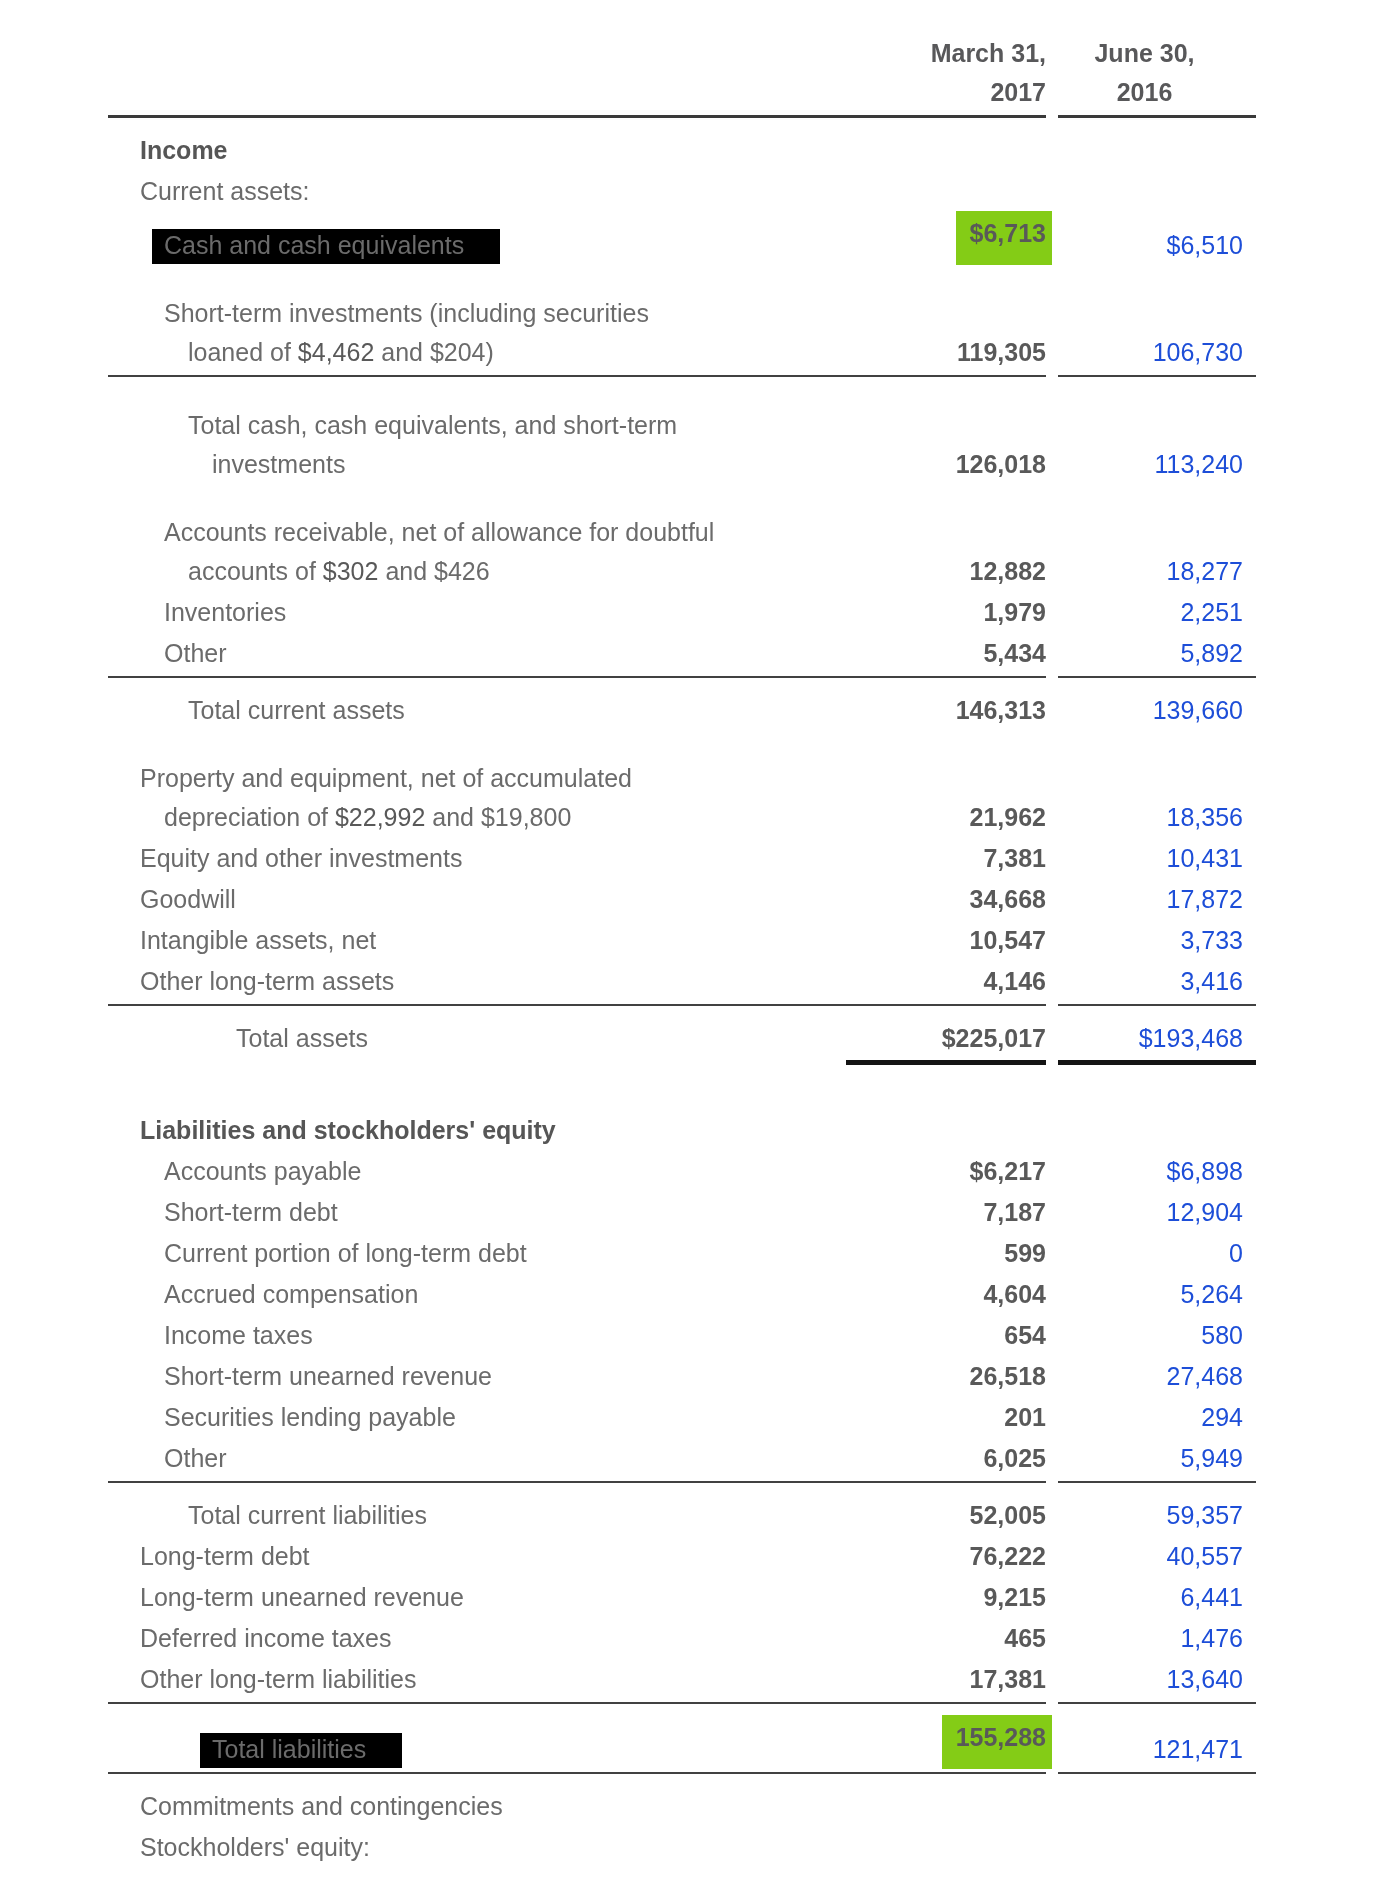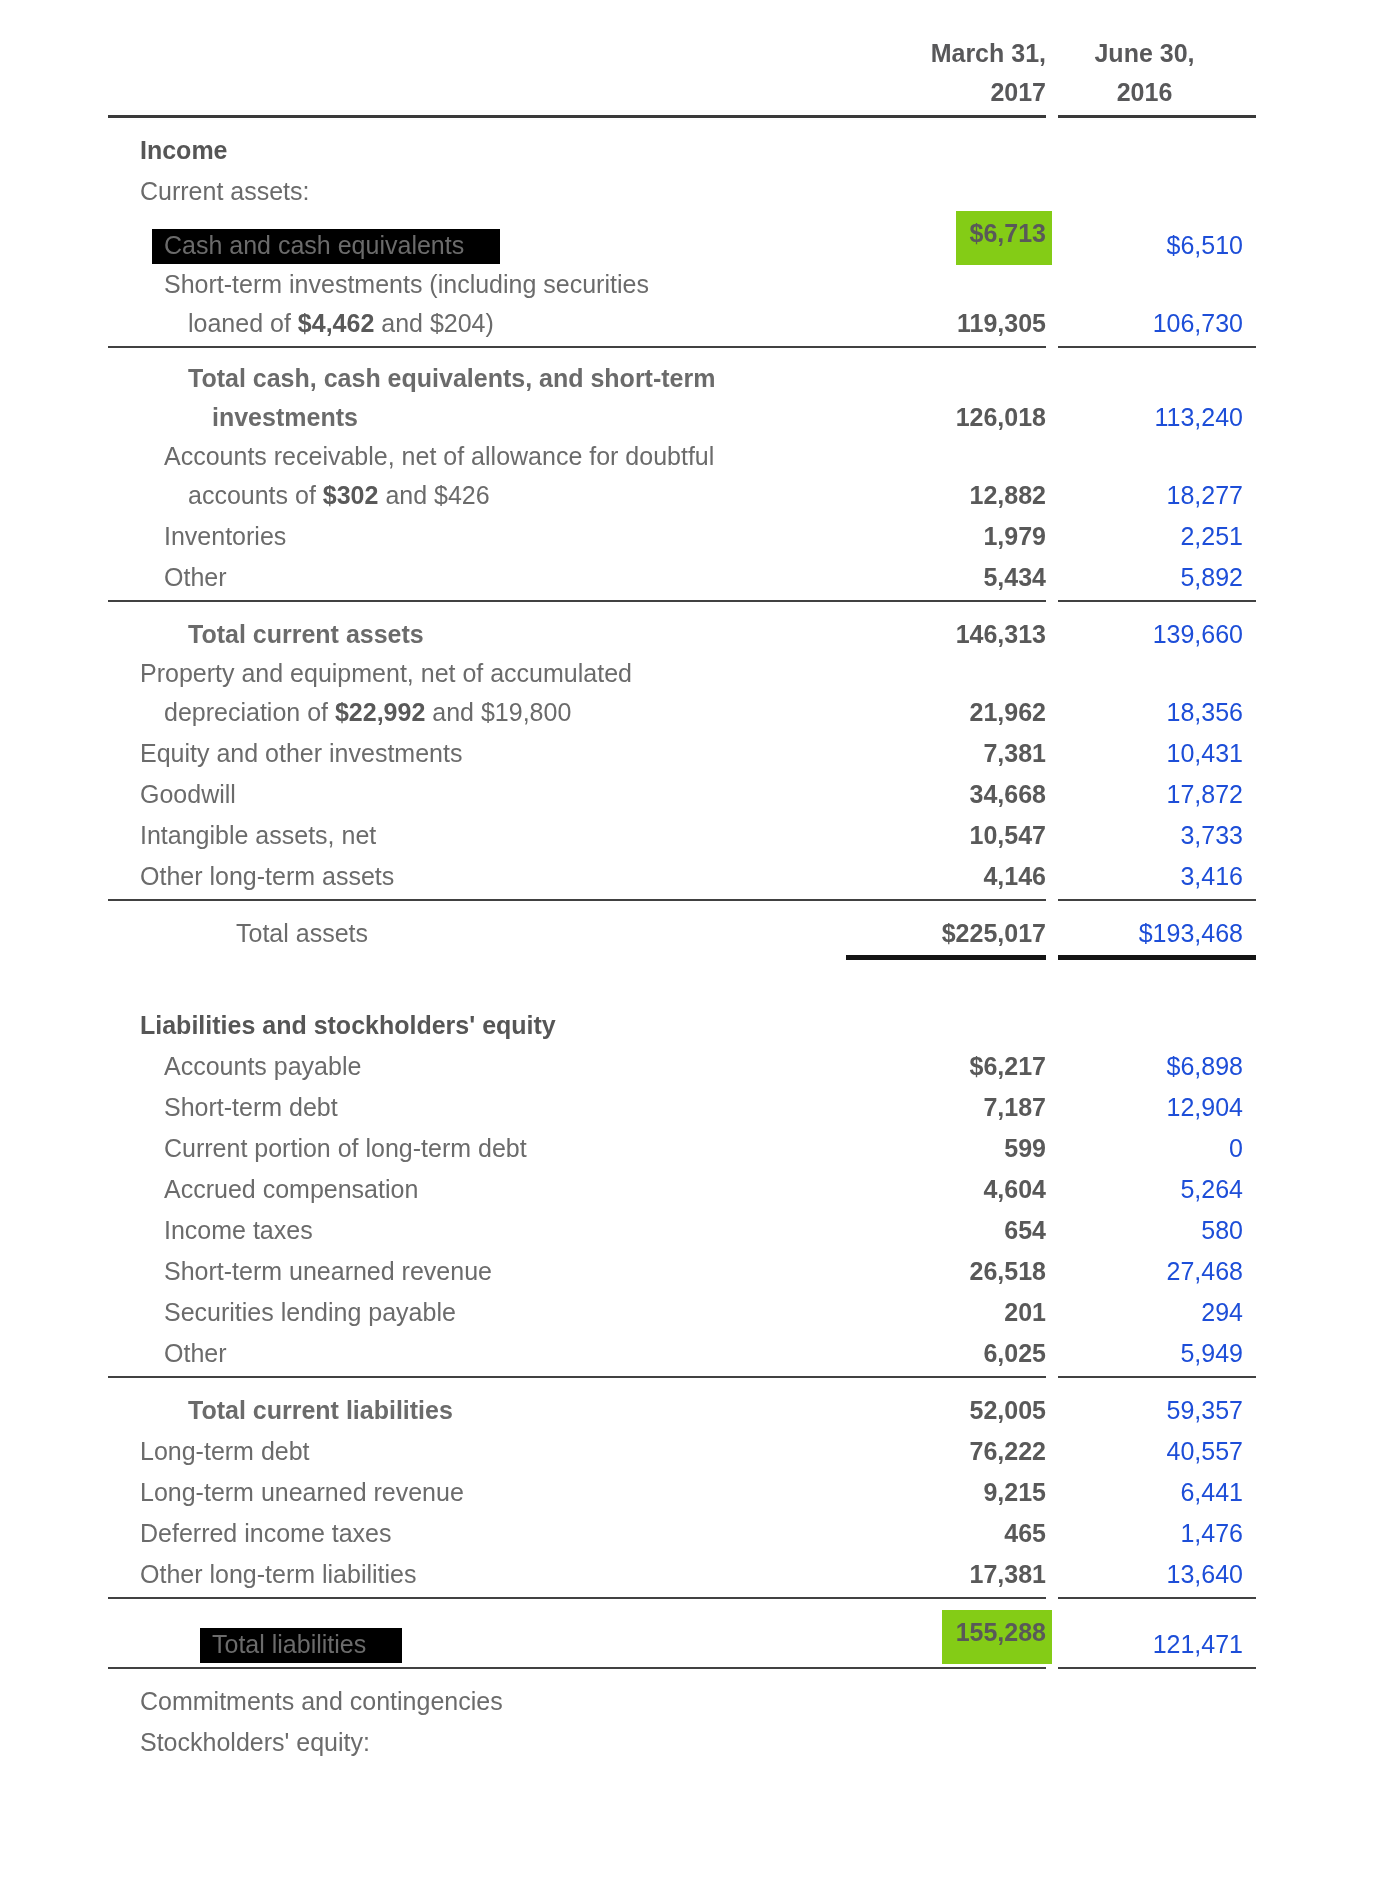--- a/index.html
+++ b/index.html
@@ -3,30 +3,30 @@
 <meta charset="utf-8">
 <style>
   html,body{margin:0;padding:0;background:#ffffff;}
   body{width:1400px;height:1878px;overflow:hidden;
        font-family:"Liberation Sans","DejaVu Sans",sans-serif;}
   .sheet{margin-left:108px;width:1148px;padding-top:34px;font-size:25px;color:#6a6a6a;}
 
   
   .row{display:grid;grid-template-columns:738px 200px 210px;align-items:end;
        min-height:41px;line-height:40px;}
-  .row.two{line-height:39px;}
+  .row.two{line-height:39px;margin-top:29px;}
 
   .lbl{white-space:pre;text-indent:-24px;color:#6b6b6b;}
   .ind0 .lbl{padding-left:56px;}
   .ind1 .lbl{padding-left:80px;}
-  .ind2 .lbl{padding-left:104px;font-weight:bold;}
+  .ind2 .lbl{padding-left:104px;}
   .ind3 .lbl{padding-left:128px;}
   .ind4 .lbl{padding-left:152px;}
   .row.b .lbl{font-weight:700;color:#565656;}
-  .t-strong{font-weight:700;color:#595959;}
+  .t-strong{font-weight:400;color:#595959;}
 
   .v1{text-align:right;font-weight:700;color:#595959;}
   .v2{text-align:right;color:#1d4ed8;padding-right:13px;}
   .val{display:inline-block;}
 
   .lbl-inner.hl{background:#000000;padding:2px 36px 5px 12px;margin-left:-12px;}
   .v1 .val.hl{background:#84cc16;padding:2px 6px 12px 14px;margin-right:-6px;}
 
   
   .rule{display:grid;grid-template-columns:938px 210px;margin:3px 0 11px 0;}

